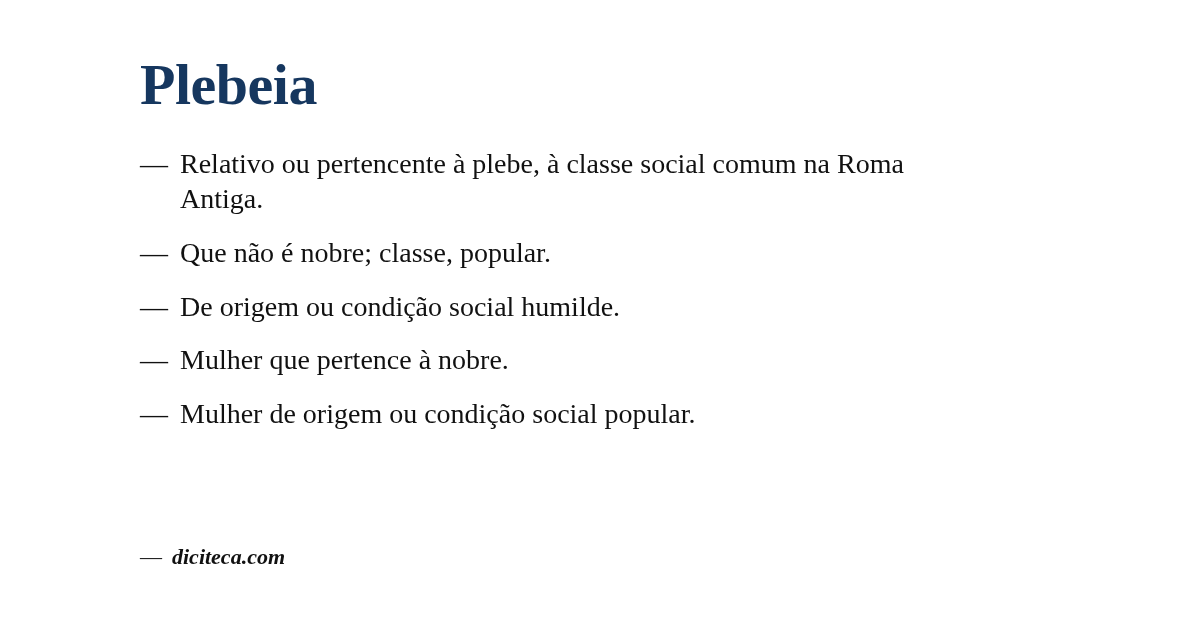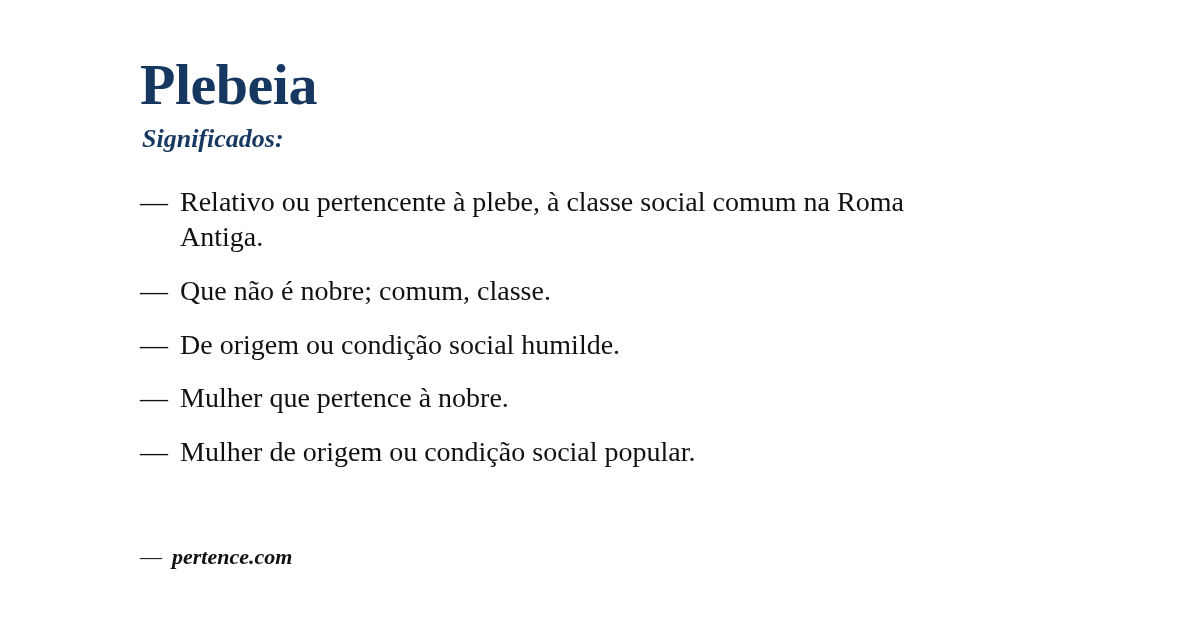--- a/index.html
+++ b/index.html
@@ -78,43 +78,42 @@
     font-family: "Liberation Serif", serif;
   }
 </style>
 </head>
 <body>
 
 <div class="card">
 
   <h1 class="word-title">Plebeia</h1>
 
-  <div class="subtitle">Significados:</div>
 
   <ul class="definitions">
     <li class="definition-item">
       <span class="dash">—</span>
       <span class="def-text">Relativo ou pertencente à plebe, à classe social comum na Roma Antiga.</span>
     </li>
     <li class="definition-item">
       <span class="dash">—</span>
-      <span class="def-text">Que não é nobre; comum, classe.</span>
+      <span class="def-text">Que não é nobre; classe, popular.</span>
     </li>
     <li class="definition-item">
       <span class="dash">—</span>
       <span class="def-text">De origem ou condição social humilde.</span>
     </li>
     <li class="definition-item">
       <span class="dash">—</span>
       <span class="def-text">Mulher que pertence à nobre.</span>
     </li>
     <li class="definition-item">
       <span class="dash">—</span>
       <span class="def-text">Mulher de origem ou condição social popular.</span>
     </li>
   </ul>
 
   <div class="source">
     <span class="dash">—</span>
-    <span class="source-name">pertence.com</span>
+    <span class="source-name">diciteca.com</span>
   </div>
 
 </div>
 
 </body></html>

